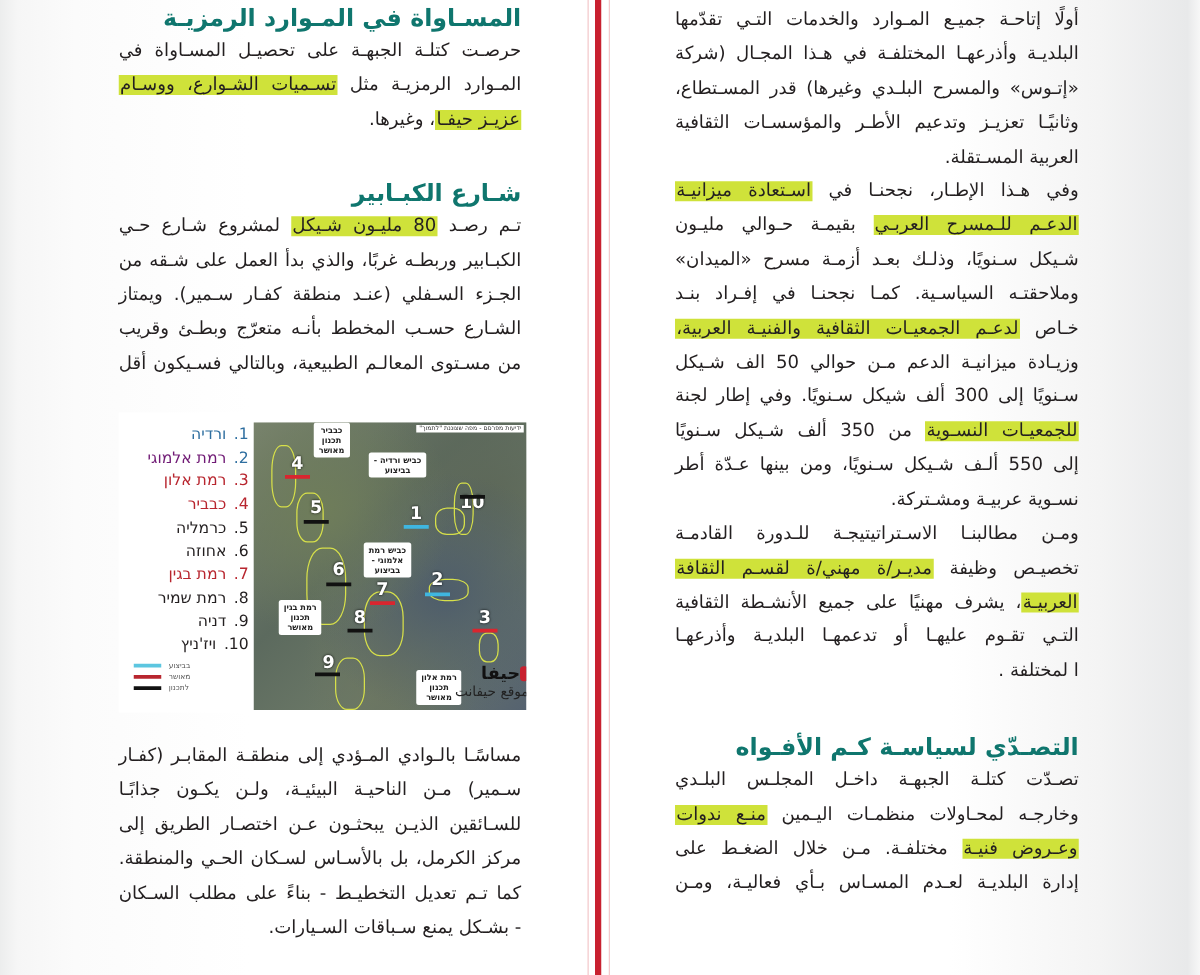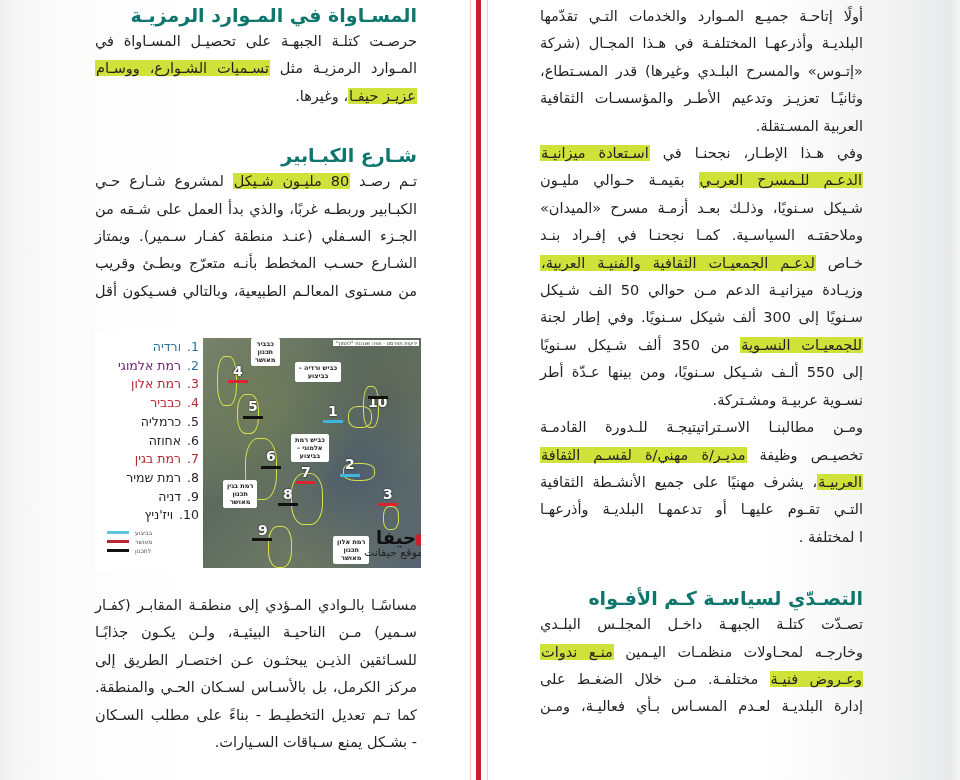--- a/index.html
+++ b/index.html
@@ -47,21 +47,21 @@
   .aerial .caption {
     position:absolute; right:2px; top:2px; font-size:5px; background:#fff; color:#333; padding:0 2px; direction:rtl;
   }
   .marker { position:absolute; font-size:14px; font-weight:bold; color:#fff; text-shadow:0 0 2px #000; }
   .mbar { position:absolute; height:3px; width:20px; }
   .callout {
     position:absolute; background:#fff; color:#222; font-size:6.5px; line-height:8px; text-align:center; direction:rtl; padding:2px 4px; border-radius:2px; font-weight:bold;
   }
   .path { position:absolute; border:1.5px solid #d7e04a; border-radius:40%; }
   .logo { position:absolute; left:150px; top:190px; width:70px; height:42px; direction:rtl; }
-  .logo .brand { font-size:18px; font-weight:bold; color:#111; line-height:20px; letter-spacing:-1px; }
+  .logo .brand { font-size:14px; font-weight:bold; color:#111; line-height:20px; letter-spacing:-1px; }
   .logo .dot { display:inline-block; width:7px; height:12px; background:#c8202f; border-radius:3px; vertical-align:middle; }
   .logo .sub { font-size:11px; color:#222; line-height:10px; }
 </style>
 </head>
 <body>
 
 <div class="divider-thin-left"></div>
 <div class="divider"></div>
 <div class="divider-thin-right"></div>
 

